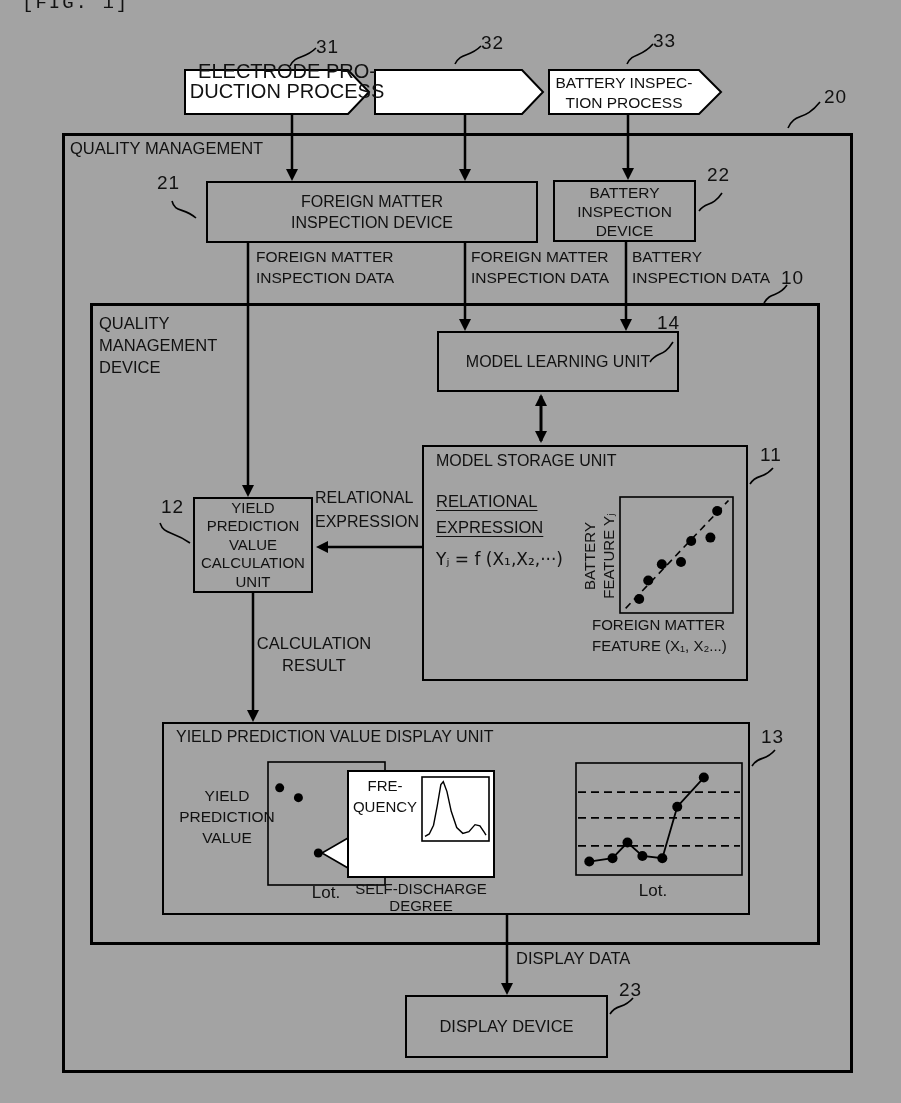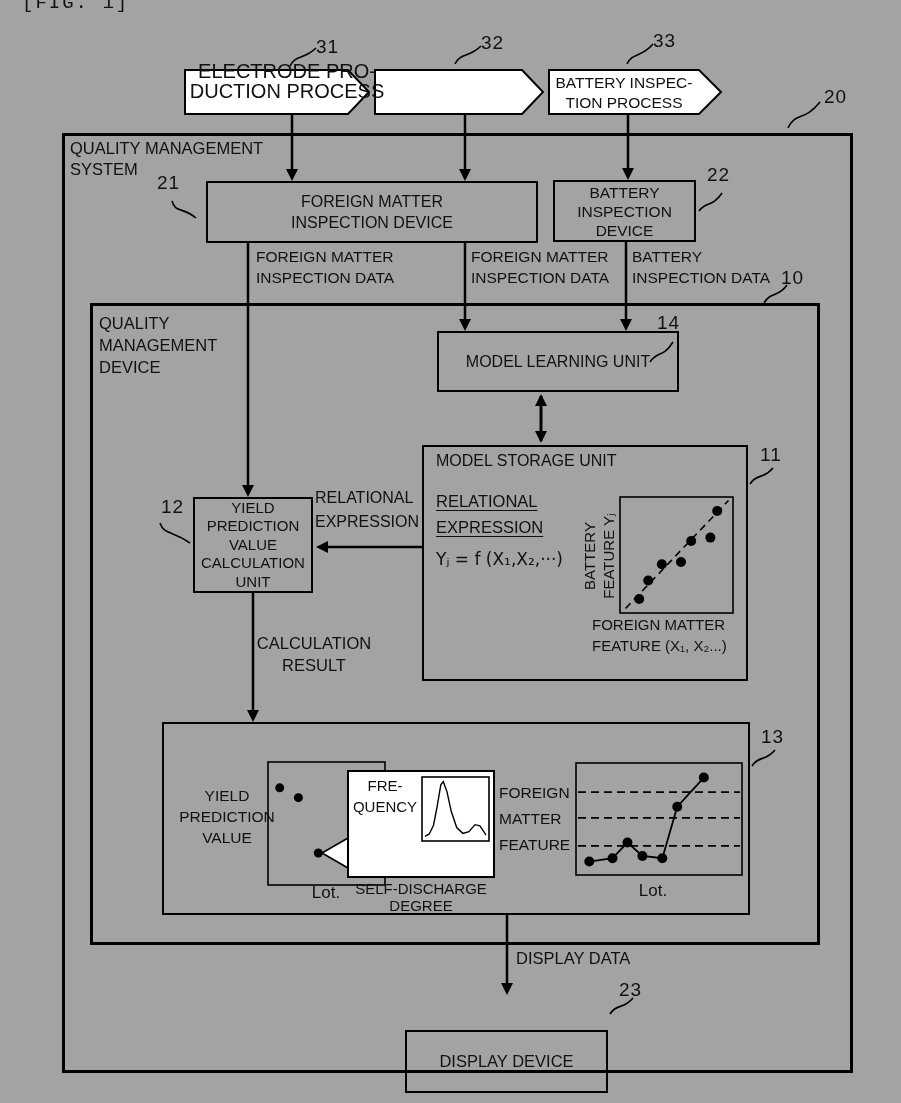--- a/index.html
+++ b/index.html
@@ -133,21 +133,20 @@
   <div class="ref" style="left:781px;top:267px;">10</div>
   <div class="ref" style="left:657px;top:312px;">14</div>
   <div class="ref" style="left:760px;top:444px;">11</div>
   <div class="ref" style="left:147px;top:496px;margin-left:14px;">12</div>
   <div class="ref" style="left:761px;top:726px;">13</div>
   <div class="ref" style="left:619px;top:979px;">23</div>
 
   <div class="box thick" style="left:62px;top:133px;width:791px;height:940px;"></div>
   <div class="abs" style="left:70px;top:138px;font-size:16.5px;line-height:21px;">
     <span class="ln">QUALITY MANAGEMENT</span>
-    <span class="ln">SYSTEM</span>
   </div>
 
   <div class="box ctr" style="left:206px;top:181px;width:332px;height:62px;font-size:16px;line-height:21px;">
     <span class="ln">FOREIGN MATTER</span>
     <span class="ln">INSPECTION DEVICE</span>
   </div>
 
   <div class="box ctr" style="left:553px;top:180px;width:143px;height:62px;font-size:15.5px;line-height:19px;">
     <span class="ln">BATTERY</span>
     <span class="ln">INSPECTION</span>
@@ -206,39 +205,35 @@
     <span class="ln">RELATIONAL</span>
     <span class="ln">EXPRESSION</span>
   </div>
 
   <div class="abs ctr" style="left:249px;top:632px;width:130px;font-size:16.5px;line-height:22px;">
     <span class="ln">CALCULATION</span>
     <span class="ln">RESULT</span>
   </div>
 
   <div class="box" style="left:162px;top:722px;width:588px;height:193px;"></div>
+  <div class="lbl" style="left:176px;top:728px;font-size:16px;">YIELD PREDICTION VALUE DISPLAY UNIT</div>
   <div class="abs ctr" style="left:184px;top:785px;width:86px;font-size:15.5px;line-height:21px;">
     <span class="ln">YIELD</span>
     <span class="ln">PREDICTION</span>
     <span class="ln">VALUE</span>
   </div>
   <div class="abs ctr" style="left:294px;top:883px;width:64px;font-size:17px;">Lot.</div>
   <div class="abs ctr" style="left:350px;top:775px;width:70px;font-size:15px;line-height:21px;">
     <span class="ln">FRE-</span>
     <span class="ln">QUENCY</span>
   </div>
   <div class="abs ctr" style="left:349px;top:841px;width:144px;font-size:15px;line-height:17px;margin-top:39px;">
     <span class="ln">SELF-DISCHARGE</span>
     <span class="ln">DEGREE</span>
   </div>
-  <div class="abs" style="left:499px;top:780px;font-size:15.5px;line-height:26px;">
-    <span class="ln">FOREIGN</span>
-    <span class="ln">MATTER</span>
-    <span class="ln">FEATURE</span>
-  </div>
   <div class="abs ctr" style="left:621px;top:881px;width:64px;font-size:17px;">Lot.</div>
 
   <div class="lbl" style="left:516px;top:949px;font-size:16.5px;">DISPLAY DATA</div>
-  <div class="box ctr" style="left:405px;top:995px;width:203px;height:63px;font-size:16.5px;margin-top:35px;">
+  <div class="box ctr" style="left:405px;top:995px;width:203px;height:63px;font-size:16.5px;">
     <span class="ln">DISPLAY DEVICE</span>
   </div>
 
 </div>
 
 </body></html>

